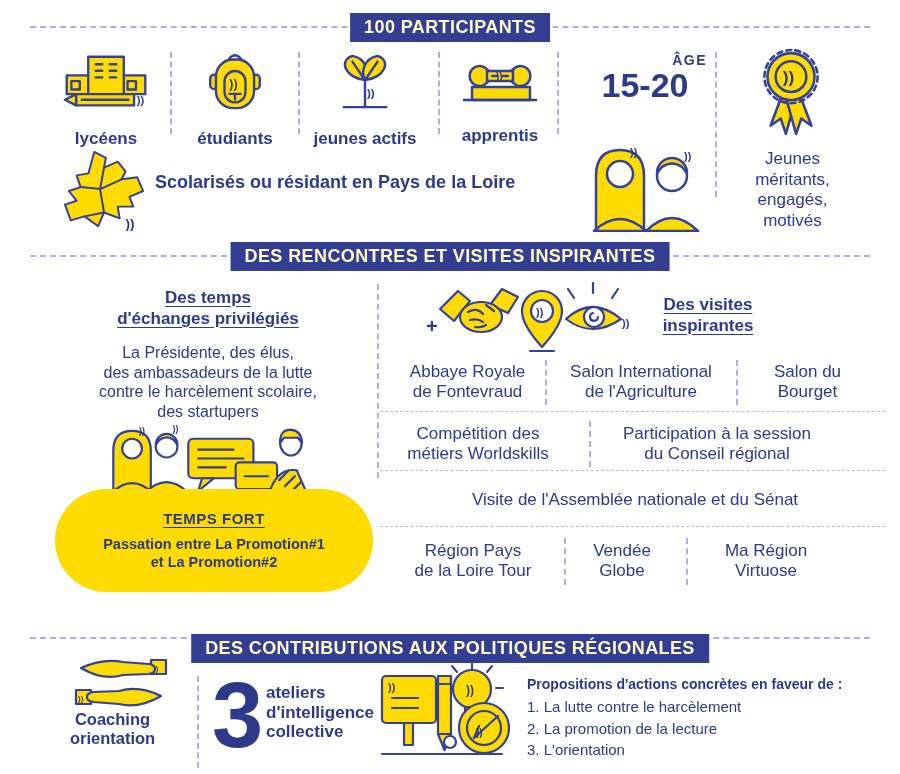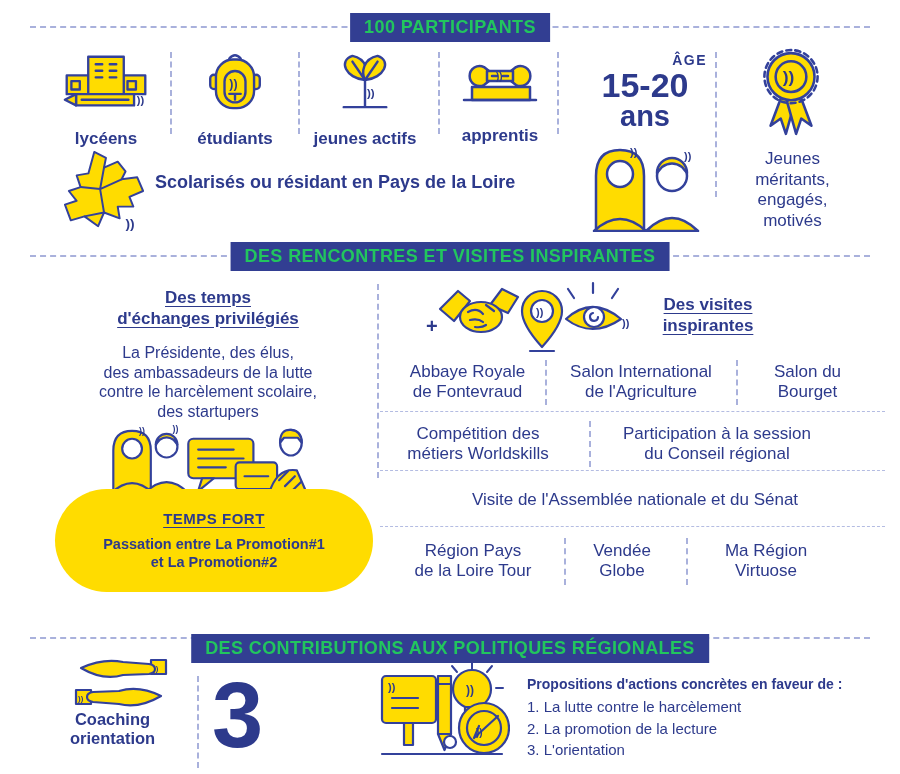--- a/index.html
+++ b/index.html
@@ -1,19 +1,19 @@
 <!DOCTYPE html>
 <html><head>
 <meta charset="utf-8">
 <style>
   html,body{margin:0;padding:0;background:#fff;}
   .page{position:relative;width:900px;height:774px;background:#ffffff;overflow:hidden;
         font-family:"Liberation Sans",sans-serif;color:#2d3a8c;}
   .abs{position:absolute;}
-  .banner{position:absolute;left:50%;transform:translateX(-50%);background:#323e92;color:#22c55e;
+  .banner{position:absolute;left:50%;transform:translateX(-50%);background:#323e92;color:#fef9c3;
           font-weight:bold;font-size:18px;letter-spacing:.4px;padding:4px 14px;white-space:nowrap;z-index:2;}
   .h-dash{position:absolute;border-top:2px dashed #a9b1dc;z-index:1;}
   .h-dash-fine{position:absolute;border-top:1.5px dashed #b4bce2;}
   .v-sep{position:absolute;border-left:2px dashed #a9b1dc;width:0;}
   .pre{white-space:pre-line;}
   .ctr{text-align:center;}
   .type-item{position:absolute;display:flex;flex-direction:column;align-items:center;}
   .type-label{font-weight:bold;font-size:17px;margin-top:14px;}
   .age-label{font-weight:bold;font-size:14px;letter-spacing:1.5px;text-align:right;}
   .age-range{font-weight:bold;font-size:34px;line-height:1.0;}
@@ -112,21 +112,20 @@
 
   <div class="v-sep" style="left:170px;top:52px;height:82px;"></div>
   <div class="v-sep" style="left:298px;top:52px;height:82px;"></div>
   <div class="v-sep" style="left:438px;top:52px;height:82px;"></div>
   <div class="v-sep" style="left:557px;top:52px;height:82px;"></div>
   <div class="v-sep" style="left:715px;top:52px;height:145px;"></div>
 
   <div class="abs ctr" style="left:583px;top:52px;width:124px;">
     <div class="age-label">ÂGE</div>
     <div class="age-range">15-20</div>
-    <div class="age-unit">ans</div>
   </div>
   <div class="abs" style="left:588px;top:140px;">
     <svg width="116" height="92" viewBox="0 0 116 92">
       <g fill="#ffdc00" stroke="#33419b" stroke-width="2.5" stroke-linejoin="round" stroke-linecap="round">
         <path d="M8 90 V36 q0 -26 24 -26 q24 0 24 26 v54 z"></path>
         <circle cx="32" cy="34" r="13" fill="#ffffff"></circle>
         <path d="M6 91 q26 -24 52 0 z"></path>
         <circle cx="84" cy="36" r="15" fill="#ffffff"></circle>
         <path d="M69 33 a15 15 0 0 1 30 0 l-5 -6 q-10 -7 -20 0 z"></path>
         <path d="M58 91 q26 -26 52 0 z"></path>
@@ -276,20 +275,23 @@
       <text x="82" y="19" font-size="8">))</text>
       <text x="7" y="49" font-size="8">))</text>
     </svg>
   </div>
   <div class="abs ctr coaching pre" style="left:35px;top:710px;width:155px;">Coaching
 orientation</div>
 
   <div class="v-sep" style="left:197px;top:676px;height:92px;"></div>
 
   <div class="abs big-num" style="left:212px;top:676px;">3</div>
+  <div class="abs atelier-label pre" style="left:266px;top:683px;">ateliers
+d'intelligence
+collective</div>
 
   <div class="abs" style="left:380px;top:658px;">
     <svg width="130" height="100" viewBox="0 0 130 100">
       <g fill="#ffdc00" stroke="#33419b" stroke-width="2.2" stroke-linejoin="round" stroke-linecap="round">
         <path fill="none" stroke-width="2" d="M72 8 l5 6 M92 3 v8 M112 8 l-5 6 M116 30 h7"></path>
         <rect x="2" y="18" width="54" height="47" rx="4"></rect>
         <path fill="none" d="M12 40 h26 M12 50 h26"></path>
         <rect x="24" y="65" width="9" height="22"></rect>
         <circle cx="92" cy="31" r="19"></circle>
         <rect x="85" y="49" width="14" height="8"></rect>

